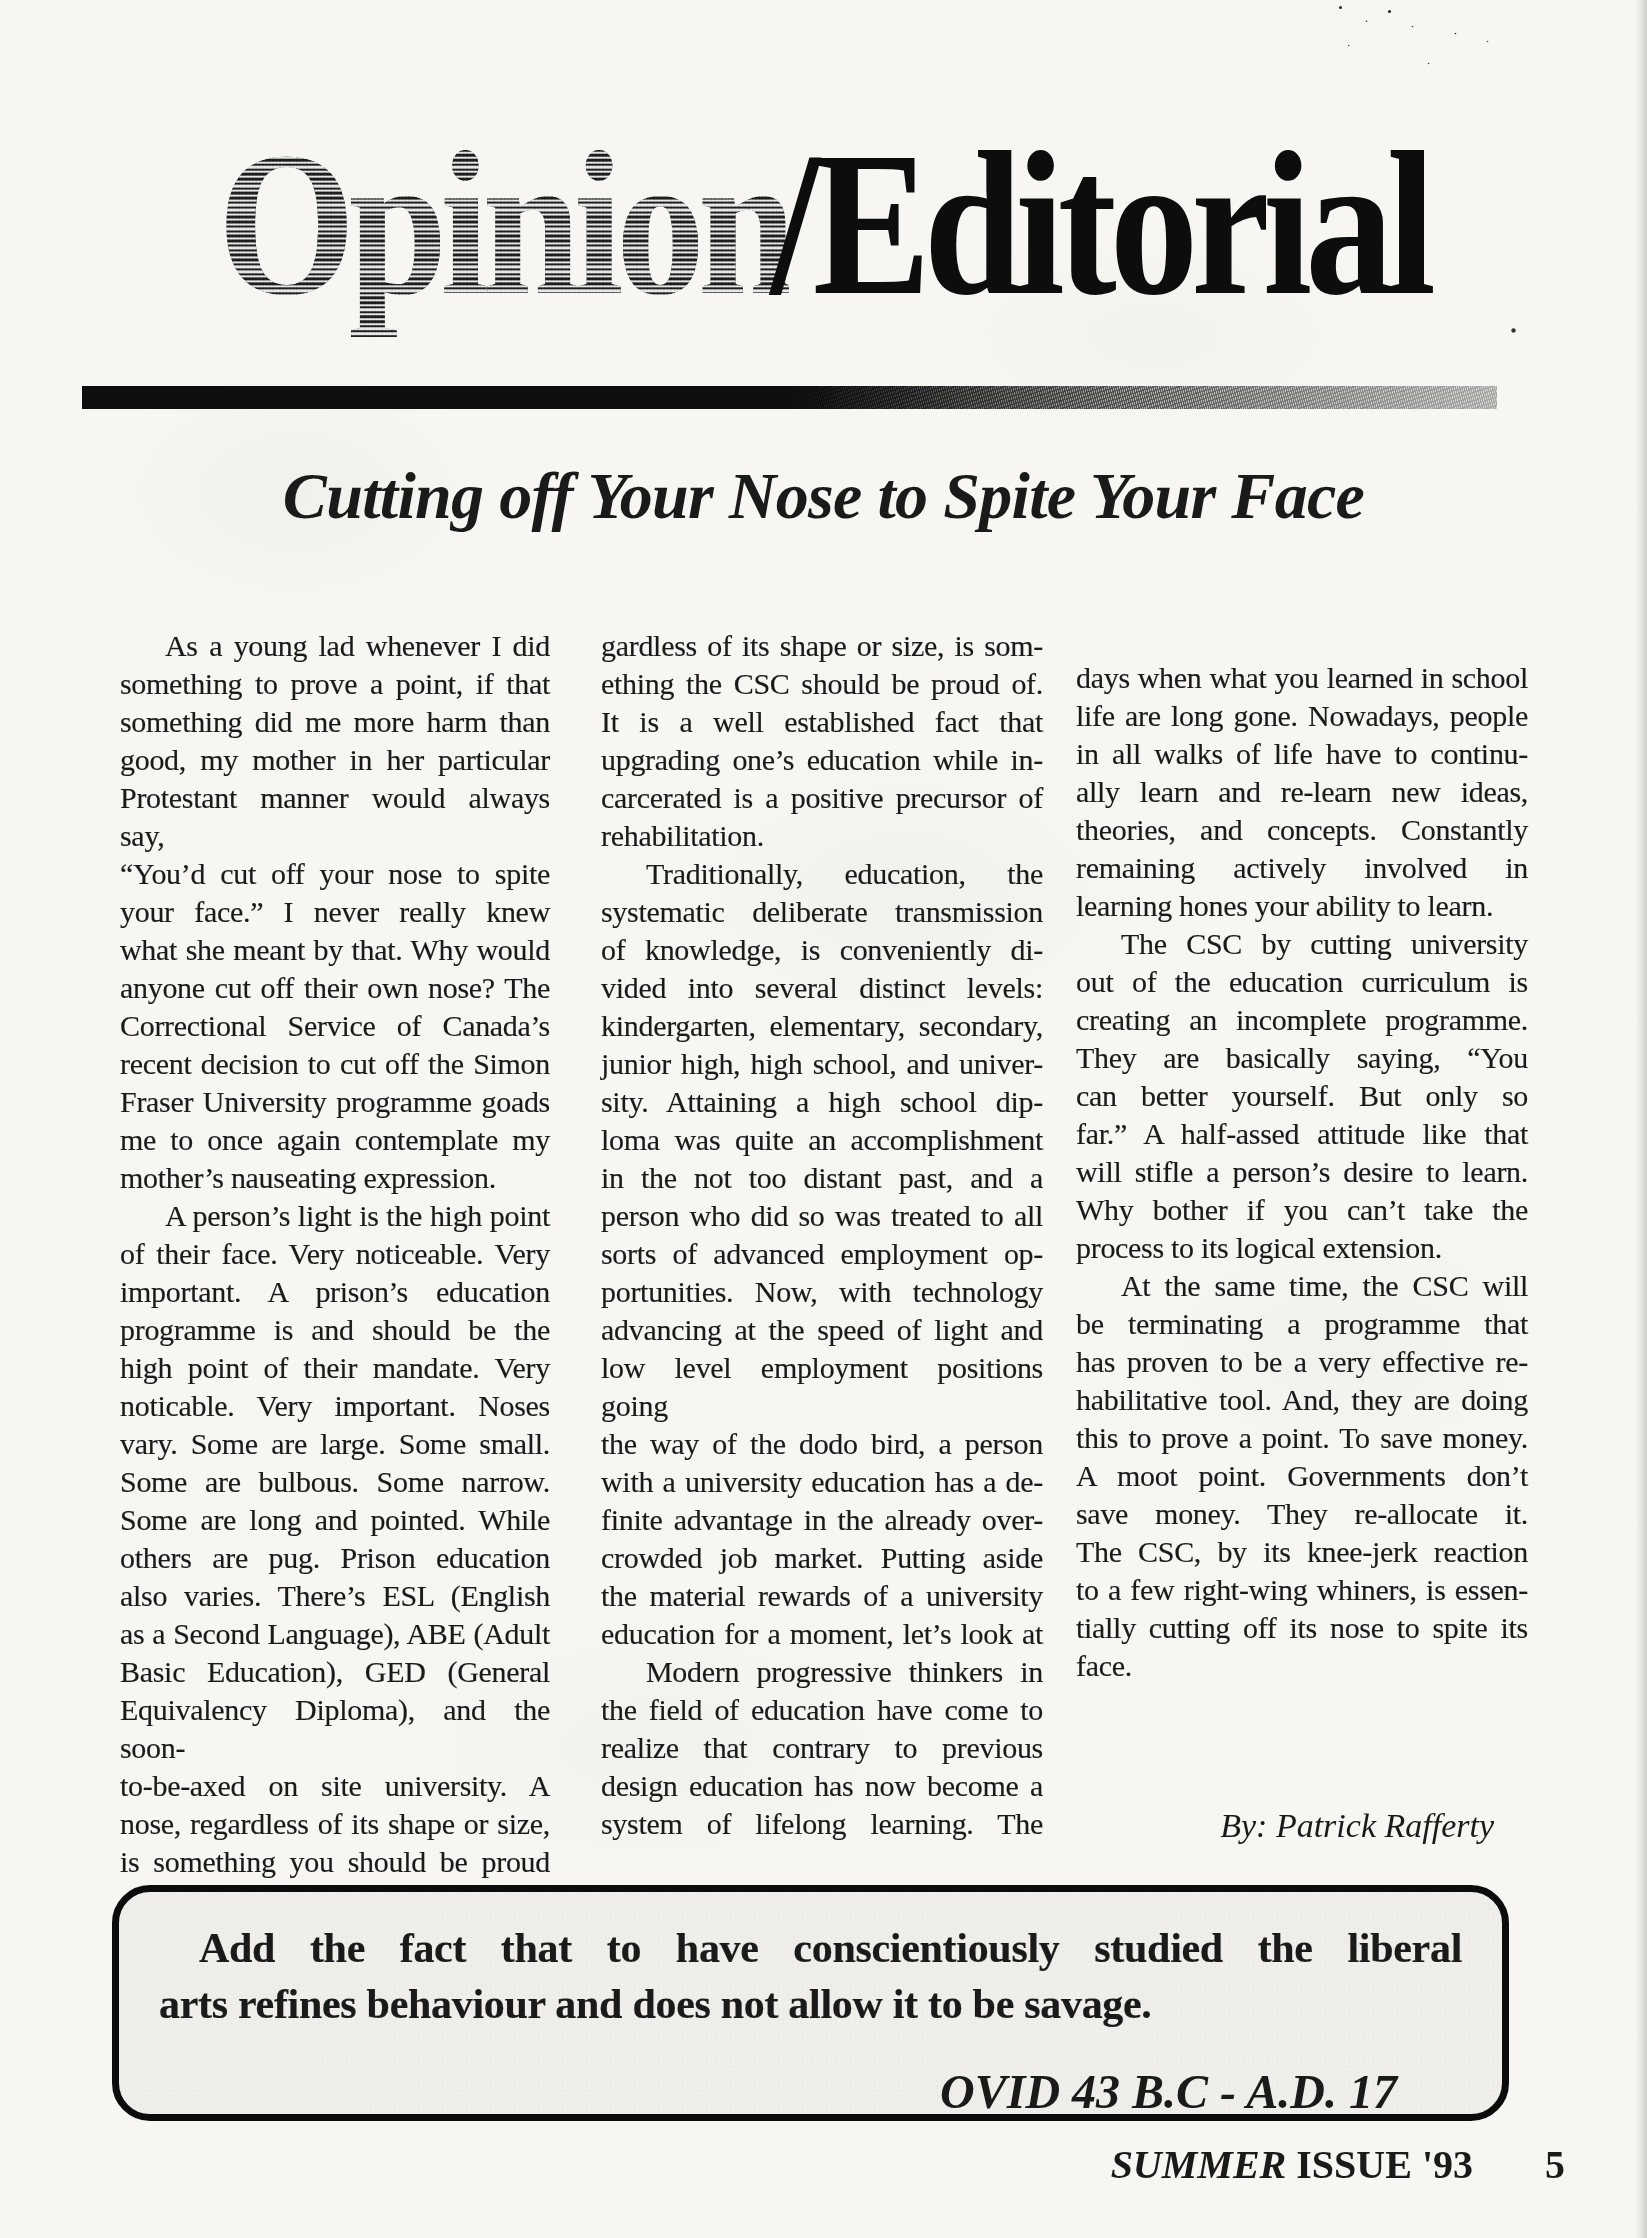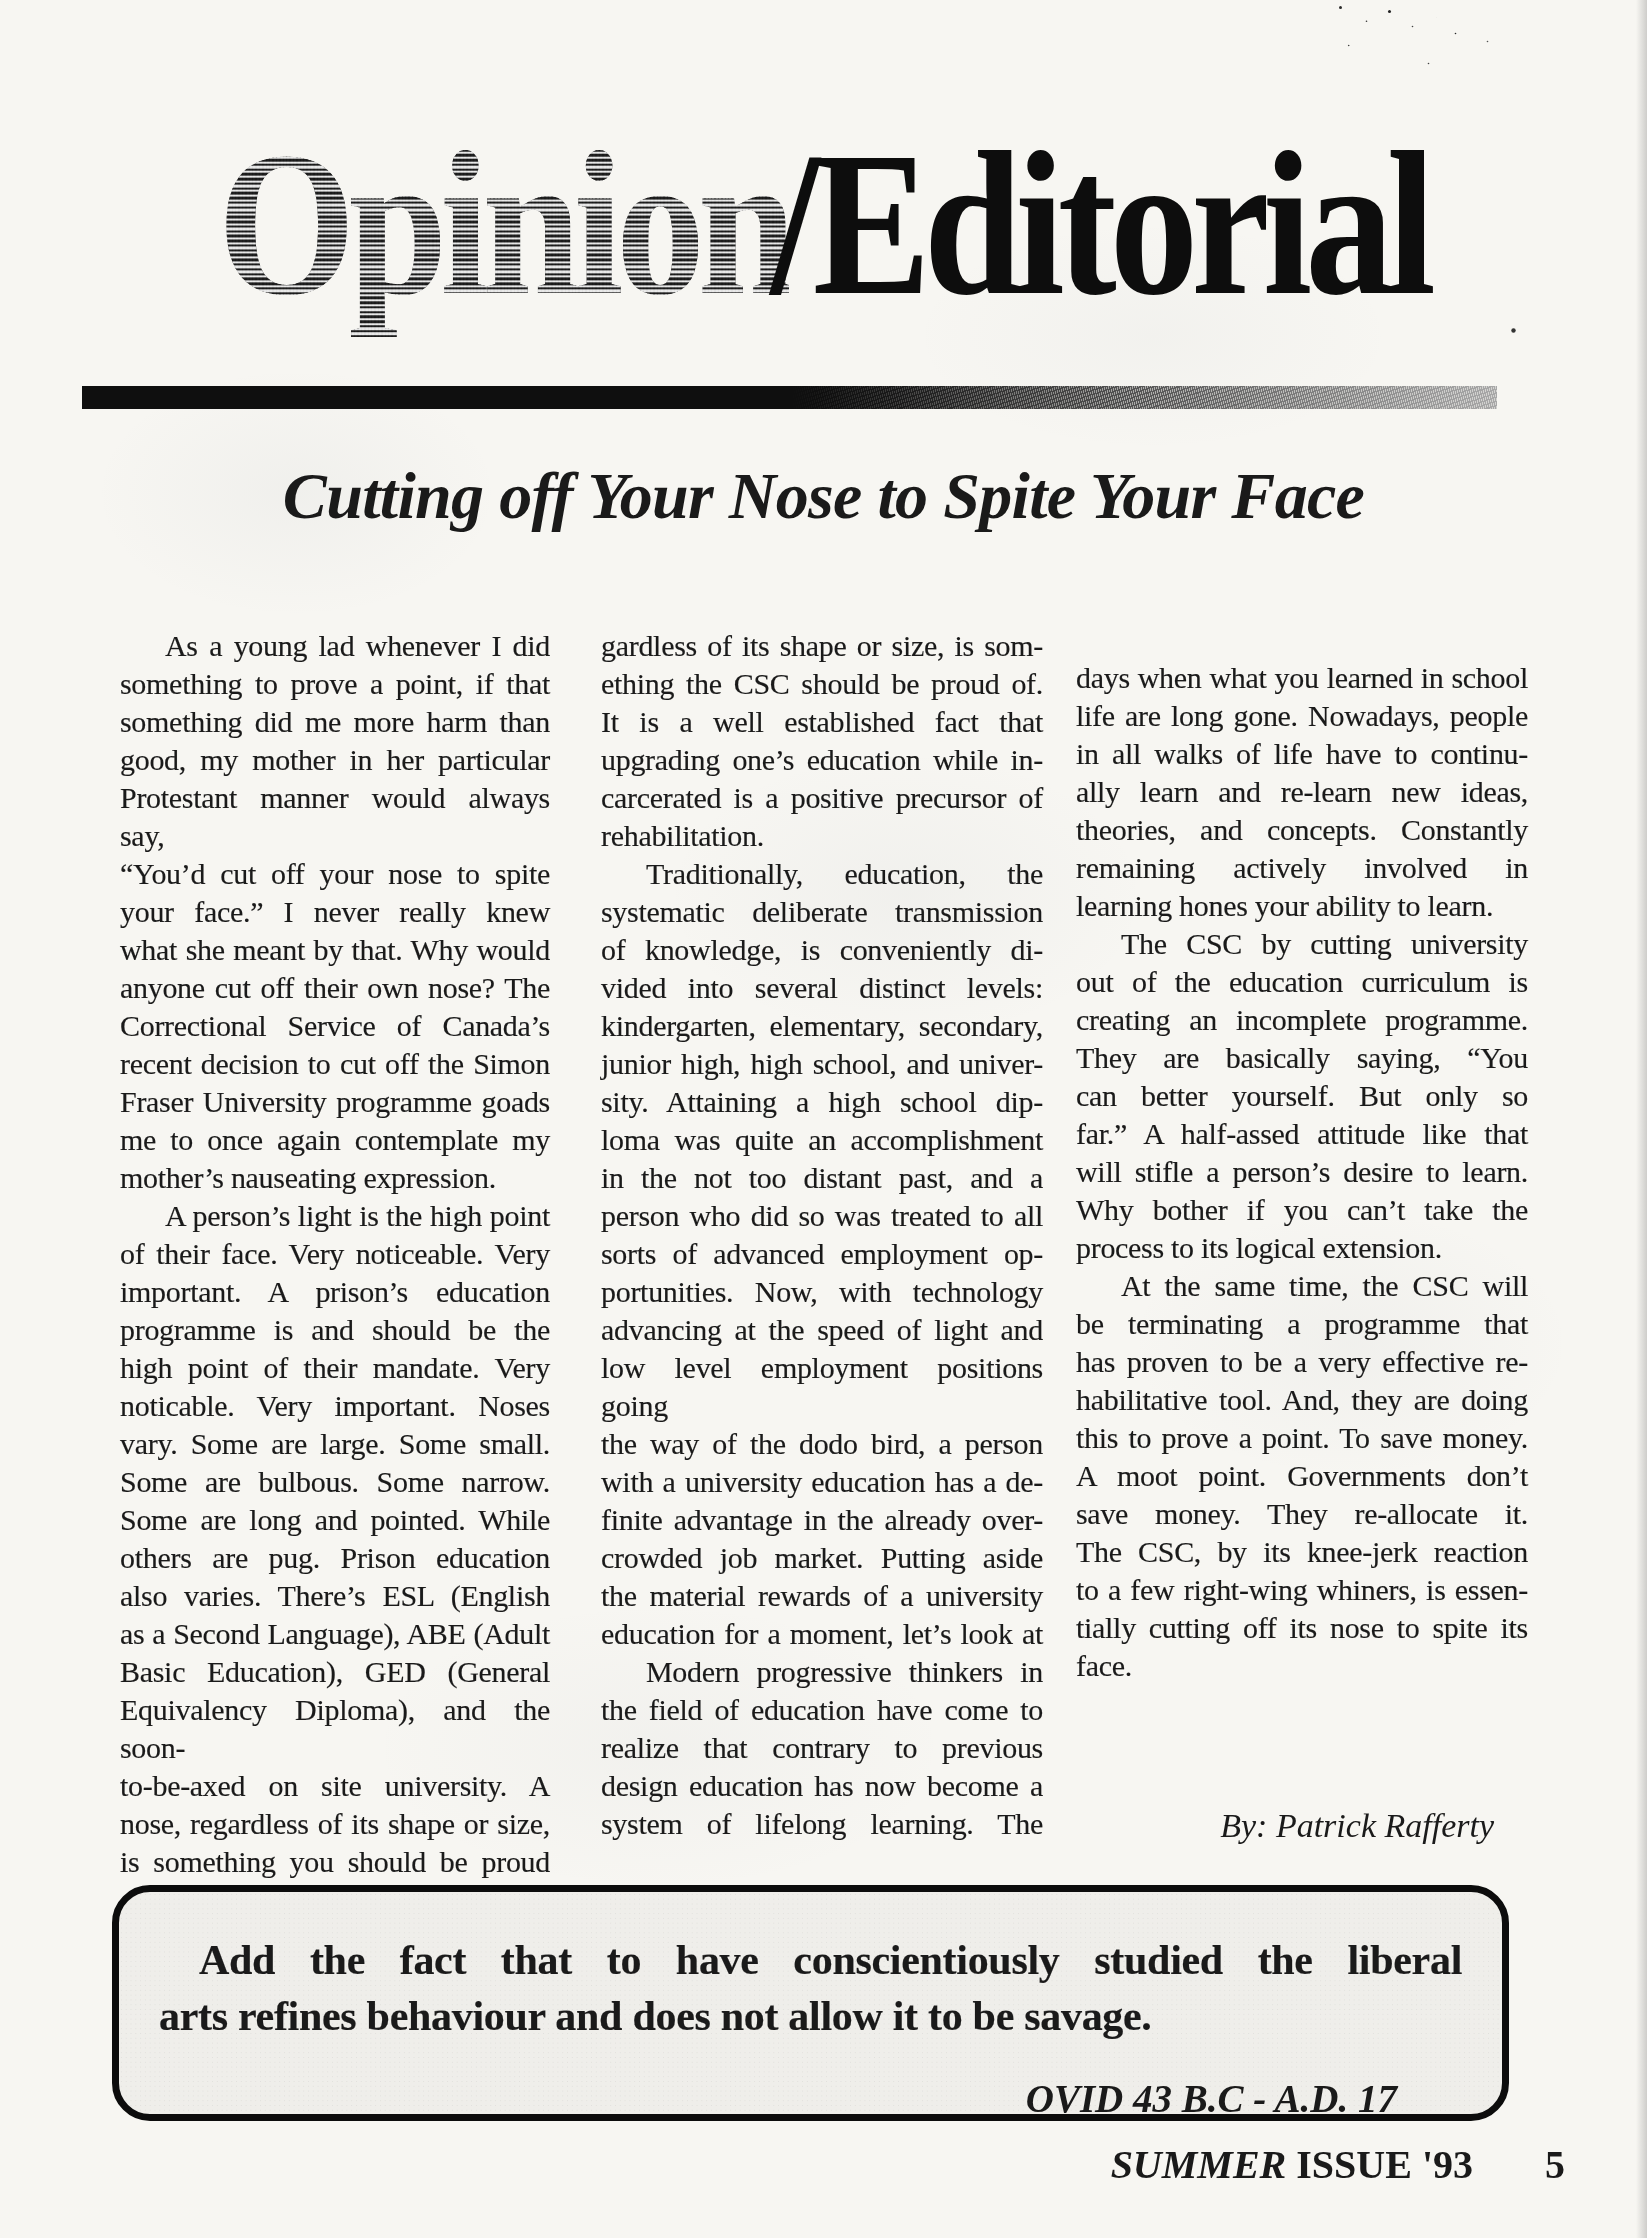--- a/index.html
+++ b/index.html
@@ -62,27 +62,27 @@
 
   .byline{position:absolute;top:1807px;left:120px;width:1374px;text-align:right;
     font-weight:normal;font-style:italic;font-size:34px;}
 
   
   .quote-box{position:absolute;left:112px;top:1885px;width:1397px;height:236px;box-sizing:border-box;
     border:7.5px solid #0c0c0c;border-radius:38px;
     background-color:#efeeea;
     background-image:radial-gradient(rgba(0,0,0,.06) 0.7px,transparent 0.8px);
     background-size:4.8px 4.8px;
-    padding:40px 40px 0 40px;}
+    padding:28px 40px 0 40px;}
   .quote-box p{margin:0;font-size:42px;line-height:56px;font-weight:bold;letter-spacing:-0.3px;
     -webkit-text-stroke:0.2px rgba(12,12,12,.8);}
   .q1{text-align:justify;text-align-last:justify;text-indent:40px;}
   .q2{text-align:left;}
   .qattr{margin-top:31.5px;text-align:right;padding-right:65px;
-    font-size:39px;font-weight:bold;font-style:italic;}
+    font-size:48px;font-weight:bold;font-style:italic;}
 
   
   .footer{position:absolute;top:2141px;left:0;width:1565px;display:flex;
     justify-content:flex-end;align-items:baseline;gap:72px;
     font-size:40px;font-weight:bold;}
   .footer .it{font-style:italic;}
 </style>
 </head>
 <body>
 

